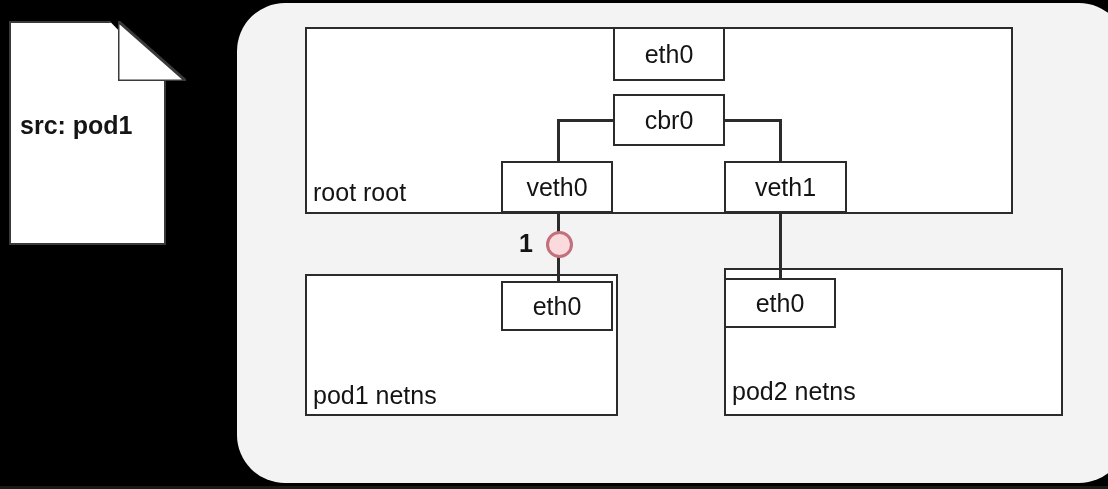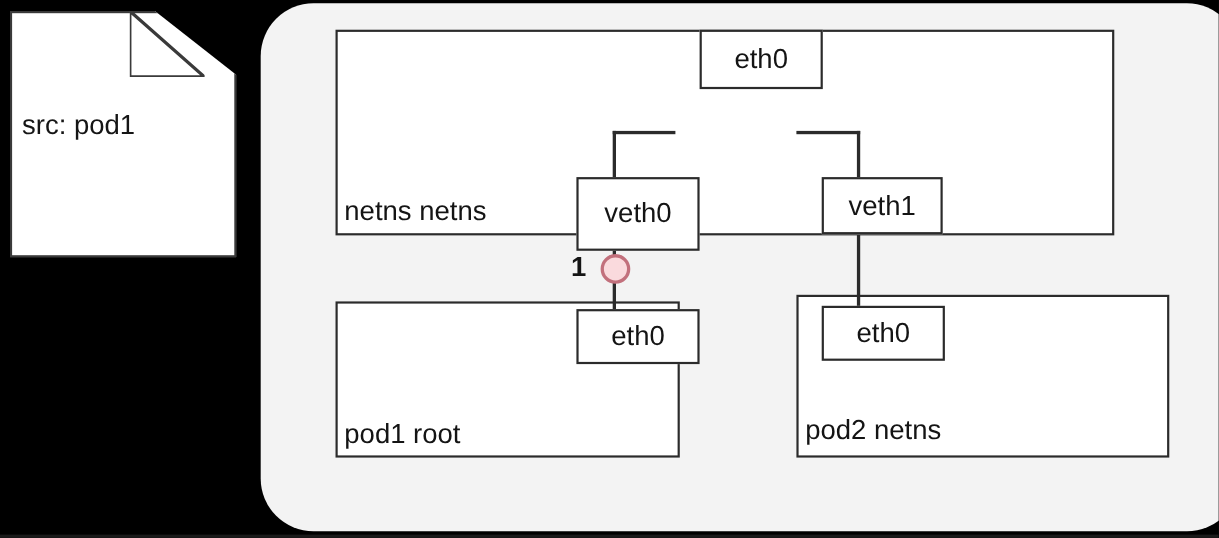--- a/index.html
+++ b/index.html
@@ -32,23 +32,24 @@
     top: 486px;
     width: 1108px;
     height: 3px;
     background: #1a1a1a;
   }
 
   
   #packet {
     position: absolute;
     left: 9px;
-    top: 10px;
-    width: 206px;
+    top: 21px;
+    width: 157px;
     height: 224px;
+    font-weight: bold;
   }
   .pkt-body {
     position: absolute;
     left: 0; top: 0;
     width: 100%; height: 100%;
     background: #ffffff;
     border: 2px solid #3a3a3a;
     box-sizing: border-box;
     clip-path: polygon(0 0, 64% 0, 100% 26%, 100% 100%, 0 100%);
   }
@@ -86,21 +87,20 @@
     position: absolute;
     background: #ffffff;
     border: 2px solid #2b2b2b;
     box-sizing: border-box;
     display: flex;
     align-items: center;
     justify-content: center;
     font-size: 25px;
     color: #141414;
     z-index: 5;
-    margin-left: 23px;
   }
 
   
   .conn-v {
     position: absolute;
     width: 3px;
     background: #2b2b2b;
     z-index: 2;
   }
   .conn-h {
@@ -143,44 +143,45 @@
 
   <div id="packet">
     <div class="pkt-body"></div>
     <svg class="pkt-fold" viewBox="0 0 68 60">
       <polygon points="0,0 68,60 0,60" fill="#ffffff" stroke="#3a3a3a" stroke-width="3"></polygon>
     </svg>
     <div class="pkt-text">src: pod1</div>
   </div>
 
   <div class="nsbox" style="left:305px; top:27px; width:708px; height:187px;"></div>
-  <div class="nslabel" style="left:313px; top:178px;">netns netns</div>
+  <div class="nslabel" style="left:313px; top:178px;">root root</div>
 
   <div class="nsbox" style="left:305px; top:274px; width:313px; height:142px;"></div>
-  <div class="nslabel" style="left:313px; top:381px;">pod1 root</div>
+  <div class="nslabel" style="left:313px; top:381px;">pod1 netns</div>
 
   <div class="nsbox" style="left:724px; top:268px; width:339px; height:148px;"></div>
   <div class="nslabel" style="left:732px; top:377px;">pod2 netns</div>
 
   <div class="conn-h" style="left:557px; top:119px; width:57px;"></div>
   <div class="conn-v" style="left:557px; top:119px; height:43px;"></div>
 
   <div class="conn-h" style="left:724px; top:119px; width:58px;"></div>
   <div class="conn-v" style="left:779px; top:119px; height:43px;"></div>
 
   <div class="conn-v" style="left:557px; top:212px; height:72px;"></div>
 
   <div class="conn-v" style="left:779px; top:212px; height:68px;"></div>
 
   <div class="ifbox" style="left:613px; top:27px; width:112px; height:54px;">eth0</div>
 
+  <div class="ifbox" style="left:613px; top:94px; width:112px; height:52px;">cbr0</div>
 
-  <div class="ifbox" style="left:501px; top:161px; width:112px; height:67px;">veth0</div>
+  <div class="ifbox" style="left:501px; top:161px; width:112px; height:52px;">veth0</div>
 
-  <div class="ifbox" style="left:724px; top:161px; width:110px; height:52px;">veth1</div>
+  <div class="ifbox" style="left:724px; top:161px; width:123px; height:52px;">veth1</div>
 
   <div class="ifbox" style="left:501px; top:281px; width:112px; height:50px;">eth0</div>
 
   <div class="ifbox" style="left:724px; top:278px; width:112px; height:50px;">eth0</div>
 
   <div id="marker-1-label">1</div>
   <div id="marker-1"></div>
 
 </div>
 

